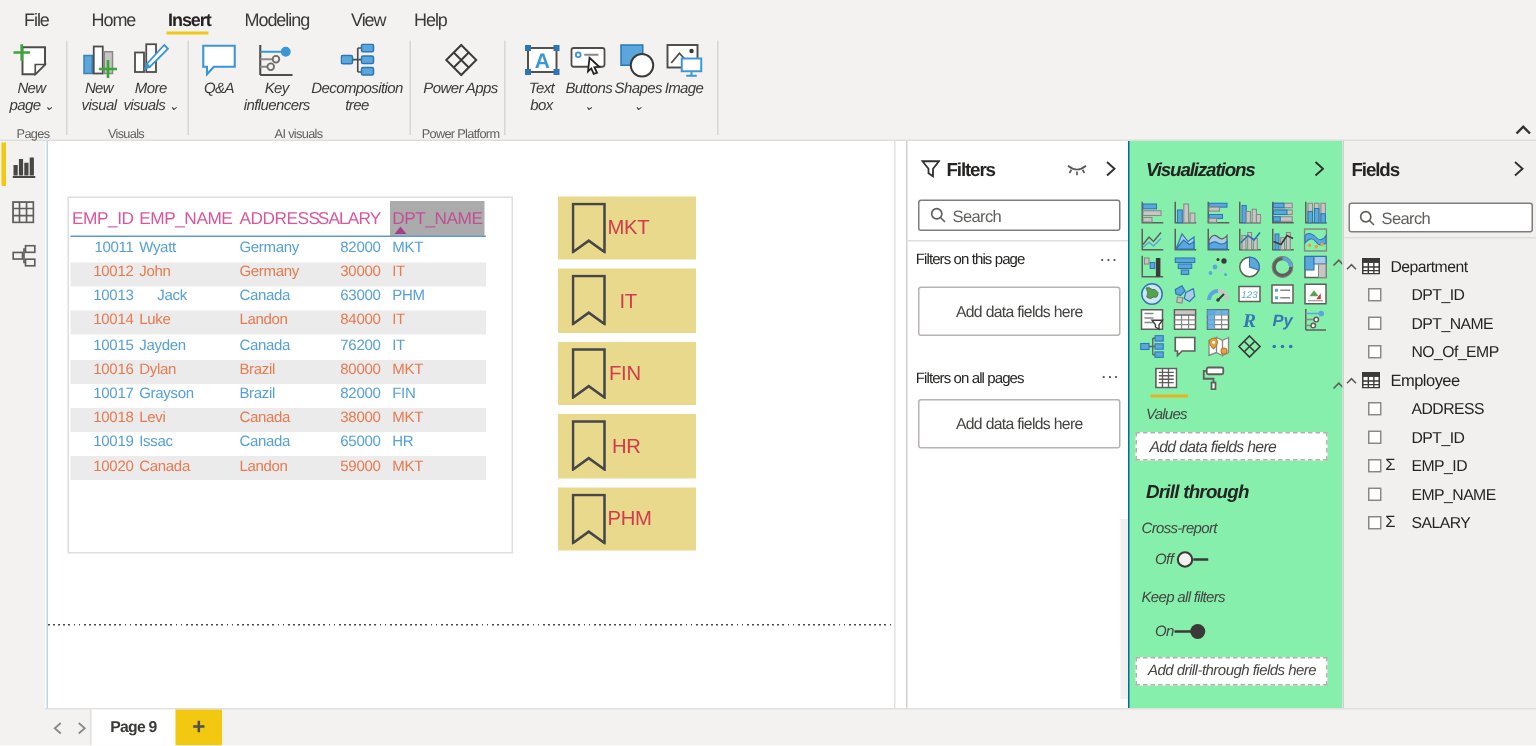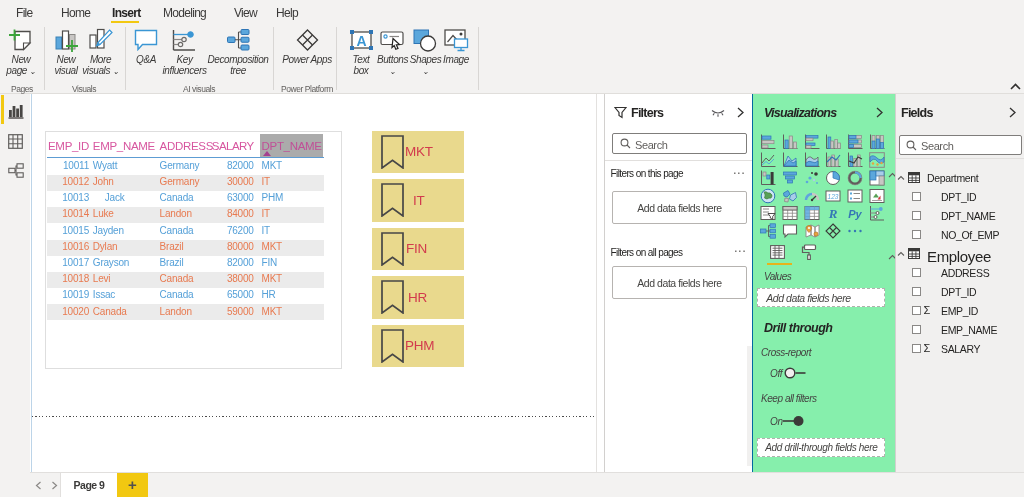--- a/index.html
+++ b/index.html
@@ -678,21 +678,21 @@
 <div class="cb" style="left:16px;top:136.0px;"></div>
 <span class="fl" style="left:45px;top:134.5px;font-size:10.5px;letter-spacing:-0.35px;">NO_Of_EMP</span>
 <svg class="abs" style="left:1px;top:156.5px;" width="8" height="6" viewBox="0 0 8 6">
         <path d="M1 4.5 L4 1.5 L7 4.5" fill="none" stroke="#605e5c" stroke-width="1.1"></path>
       </svg>
 <svg class="abs" style="left:12px;top:154.0px;" width="12" height="11" viewBox="0 0 12 11">
         <rect x="0.5" y="0.5" width="11" height="10" fill="#fff" stroke="#3b3a39" stroke-width="1"></rect>
         <rect x="0.5" y="0.5" width="11" height="2.8" fill="#3b3a39"></rect>
         <path d="M0.5 6 H11.5 M0.5 8.4 H11.5 M4.2 3.3 V10.5 M7.9 3.3 V10.5" stroke="#3b3a39" stroke-width="0.9"></path>
       </svg>
-<span class="fl" style="left:31px;top:153.5px;font-size:15px;letter-spacing:-0.35px;">Employee</span>
+<span class="fl" style="left:31px;top:153.5px;font-size:11px;letter-spacing:-0.35px;">Employee</span>
 <div class="cb" style="left:16px;top:174.0px;"></div>
 <span class="fl" style="left:45px;top:172.5px;font-size:10.5px;letter-spacing:-0.35px;">ADDRESS</span>
 <div class="cb" style="left:16px;top:193.0px;"></div>
 <span class="fl" style="left:45px;top:191.5px;font-size:10.5px;letter-spacing:-0.35px;">DPT_ID</span>
 <div class="cb" style="left:16px;top:212.0px;"></div>
 <span class="fl" style="left:27.5px;top:210.0px;font-size:11px;">Σ</span>
 <span class="fl" style="left:45px;top:210.5px;font-size:10.5px;letter-spacing:-0.35px;">EMP_ID</span>
 <div class="cb" style="left:16px;top:231.0px;"></div>
 <span class="fl" style="left:45px;top:229.5px;font-size:10.5px;letter-spacing:-0.35px;">EMP_NAME</span>
 <div class="cb" style="left:16px;top:250.0px;"></div>

